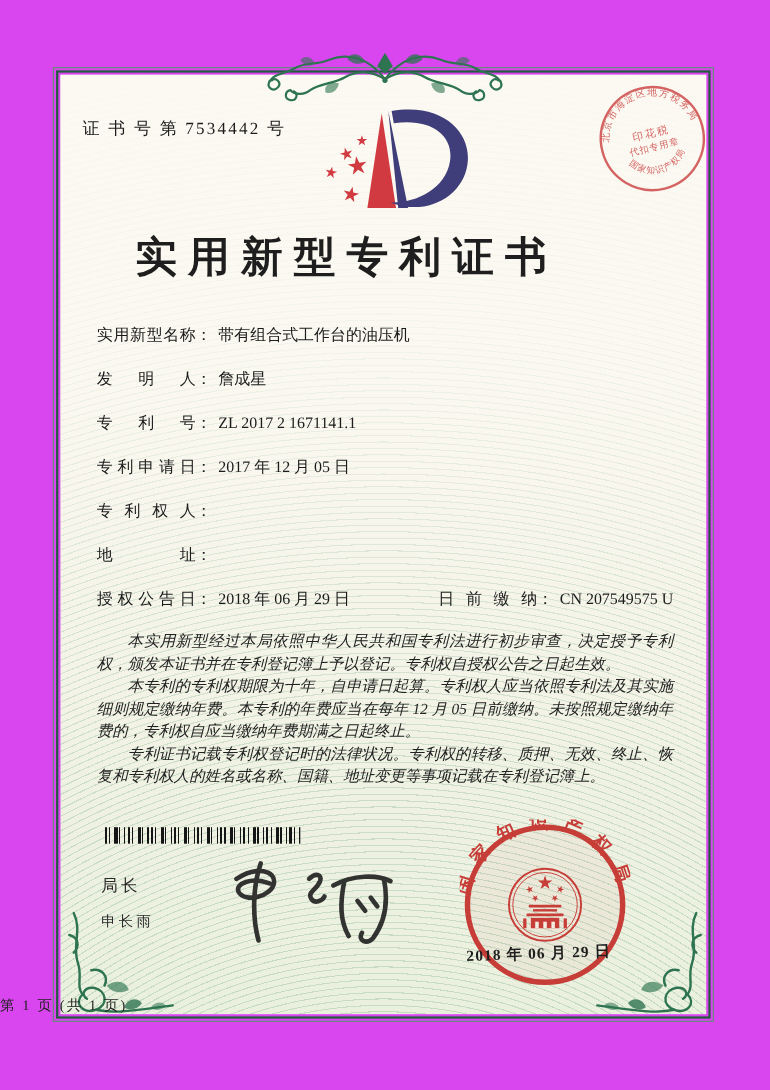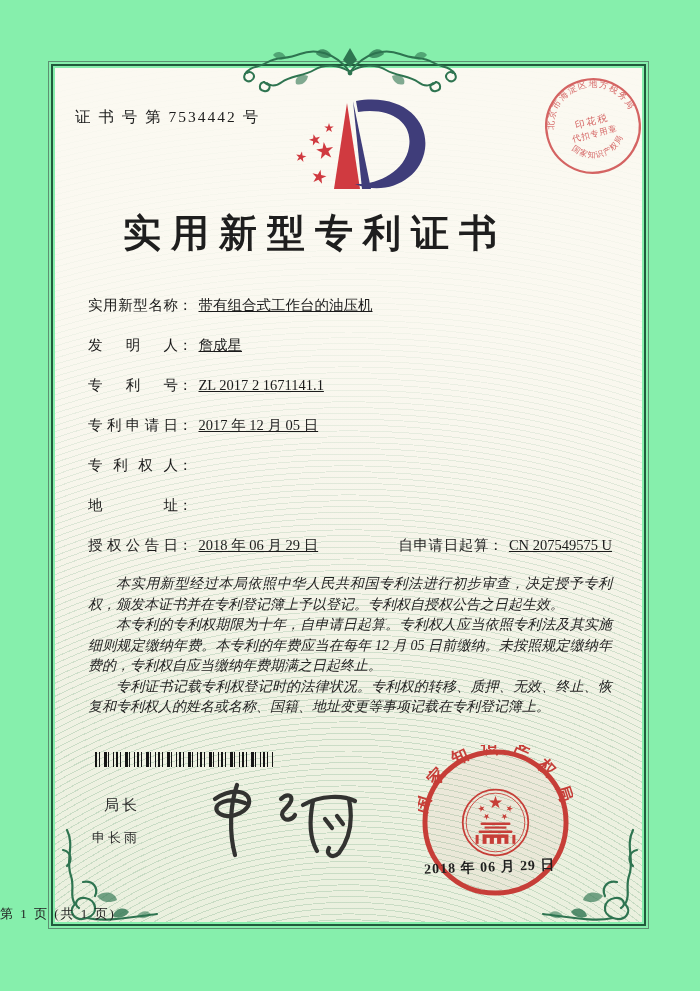--- a/index.html
+++ b/index.html
@@ -1,17 +1,17 @@
 <!DOCTYPE html>
 <html><head>
 <meta charset="utf-8">
 <style>
   html,body{margin:0;padding:0;}
   body{width:700px;height:991px;font-family:"Liberation Serif","DejaVu Serif",serif;}
-  .page{position:relative;width:700px;height:991px;background:#86efac;overflow:hidden;}
+  .page{position:relative;width:700px;height:991px;background:#d946ef;overflow:hidden;}
 
   
   .frame-outer{position:absolute;left:48px;top:61px;width:601px;height:868px;
     border:1.5px solid #5d9072;box-sizing:border-box;z-index:0;}
   .frame-inner{position:absolute;inset:2px;border:2.5px solid #215b3c;}
   .texture{position:absolute;inset:6px;
     background:
       linear-gradient(180deg, rgba(251,249,241,.97) 0%, rgba(251,249,241,.8) 28%, rgba(251,249,241,.25) 55%, rgba(251,249,241,0) 75%),
       repeating-radial-gradient(ellipse 135% 90% at 50% 140%, rgba(118,172,134,.30) 0 1px, rgba(118,172,134,0) 1px 6px),
       linear-gradient(180deg,#fbf9f2 0%,#f4f3e7 55%,#eaf0de 100%);}
@@ -26,34 +26,34 @@
   .logo{position:absolute;left:263px;top:95px;width:172px;height:112px;z-index:3;}
   .tax-seal{position:absolute;left:540px;top:73px;width:106px;height:106px;z-index:4;transform:rotate(-14deg);}
   .title{position:absolute;left:0;top:208px;width:620px;margin:0;text-align:center;
     font-size:38px;font-weight:700;letter-spacing:10px;text-indent:10px;color:#1e1e1e;z-index:3;}
 
   
   .content{position:absolute;left:88px;right:88px;top:294px;z-index:3;}
   .frow{display:flex;align-items:center;font-size:14.5px;line-height:23px;margin-bottom:17px;color:#1b1b1b;}
   .flabel{display:inline-block;width:90px;text-align:justify;text-align-last:justify;flex:none;}
   .colon{flex:none;}
-  .fvalue{margin-left:6px;flex:1;text-decoration:underline;}
+  .fvalue{margin-left:6px;flex:1;}
   .auth-right{display:flex;margin-left:auto;}
   .auth-right .flabel{width:90px;}
   .paras{margin-top:6px;}
   .paras p{margin:0;text-indent:2em;font-size:14px;line-height:20.5px;text-align:justify;
     color:#222;font-style:italic;}
 
   
   .barcode{position:absolute;left:95px;top:752px;width:178px;height:15px;z-index:3;
     background:
       repeating-linear-gradient(90deg,#151515 0 2px,transparent 2px 4px,#151515 4px 5px,transparent 5px 9px,
         #151515 9px 12px,transparent 12px 13px,#151515 13px 14px,transparent 14px 18px,
         #151515 18px 19px,transparent 19px 21px);}
-  .sign-title{position:absolute;left:104px;top:796px;font-size:15px;letter-spacing:3px;
+  .sign-title{position:absolute;left:92px;top:796px;font-size:15px;letter-spacing:3px;
     font-family:"Liberation Sans","DejaVu Sans",sans-serif;color:#2a2a2a;z-index:3;}
   .sign-name{position:absolute;left:92px;top:829px;font-size:13px;letter-spacing:3px;
     font-family:"Liberation Sans","DejaVu Sans",sans-serif;color:#2a2a2a;z-index:3;}
   .signature{position:absolute;left:185px;top:770px;width:190px;height:92px;z-index:4;}
   .main-seal{position:absolute;left:418px;top:745px;width:155px;height:155px;z-index:4;opacity:.93;}
   .seal-date{position:absolute;left:424px;top:858px;width:152px;font-size:14px;letter-spacing:1px;
     color:#1e1e1e;z-index:5;transform:rotate(-2deg);font-weight:700;}
   .footer{position:absolute;left:0;top:905px;width:700px;text-align:left;font-size:13px;
     letter-spacing:2px;color:#222;z-index:3;}
 </style>
@@ -186,21 +186,21 @@
     <div class="frow">
       <span class="flabel">地址</span>
         <span class="colon">：</span>
     </div>
 
     <div class="frow">
       <span class="flabel">授权公告日</span>
         <span class="colon">：</span>
       <span class="fvalue" style="flex:none;">2018 年 06 月 29 日</span>
       <span class="auth-right">
-        <span class="flabel">自申请日起算</span>
+        <span class="flabel">日前缴纳</span>
           <span class="colon">：</span>
         <span class="fvalue" style="flex:none;">CN 207549575 U</span>
       </span>
     </div>
 
     <div class="paras">
       <p>本实用新型经过本局依照中华人民共和国专利法进行初步审查，决定授予专利权，颁发本证书并在专利登记簿上予以登记。专利权自授权公告之日起生效。</p>
       <p>本专利的专利权期限为十年，自申请日起算。专利权人应当依照专利法及其实施细则规定缴纳年费。本专利的年费应当在每年 12 月 05 日前缴纳。未按照规定缴纳年费的，专利权自应当缴纳年费期满之日起终止。</p>
       <p>专利证书记载专利权登记时的法律状况。专利权的转移、质押、无效、终止、恢复和专利权人的姓名或名称、国籍、地址变更等事项记载在专利登记簿上。</p>
     </div>

